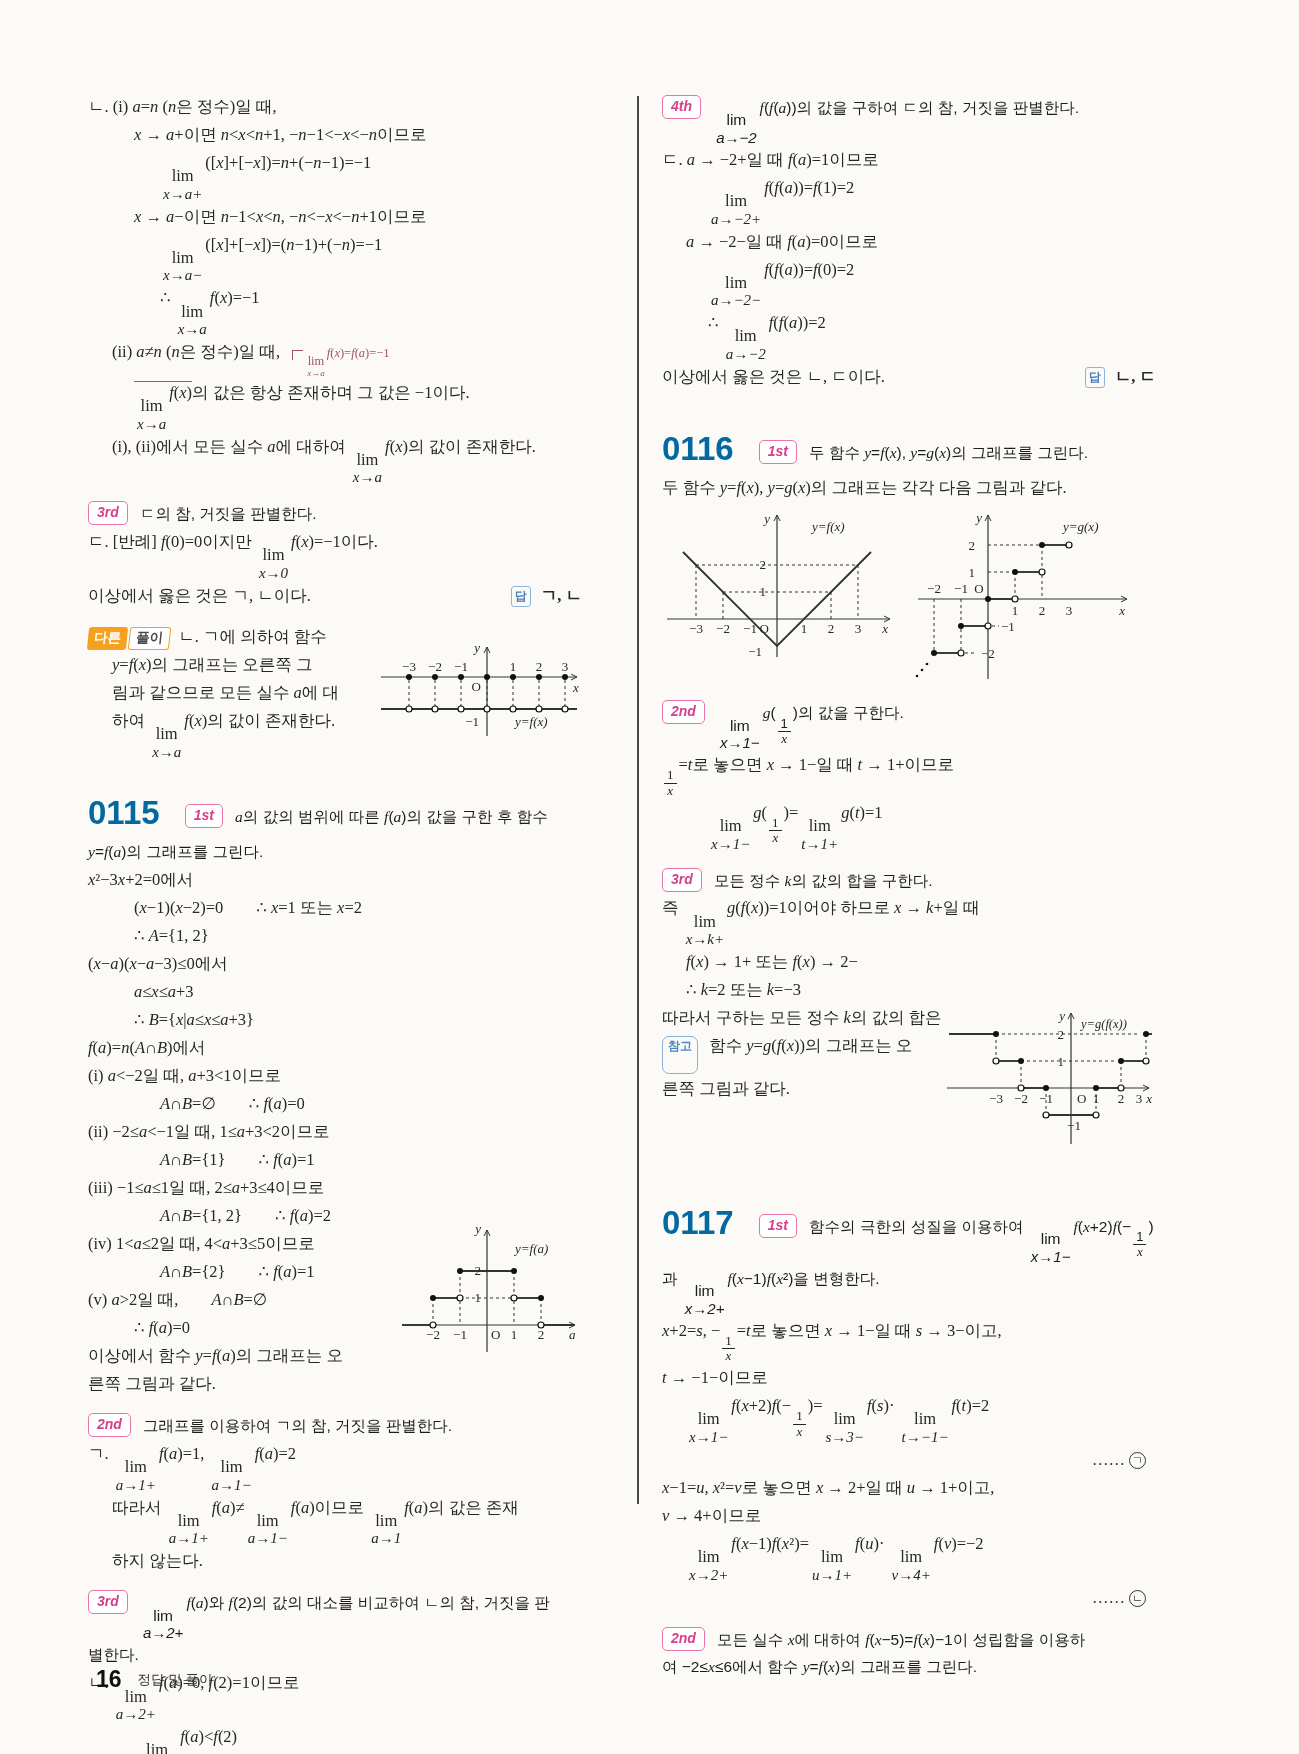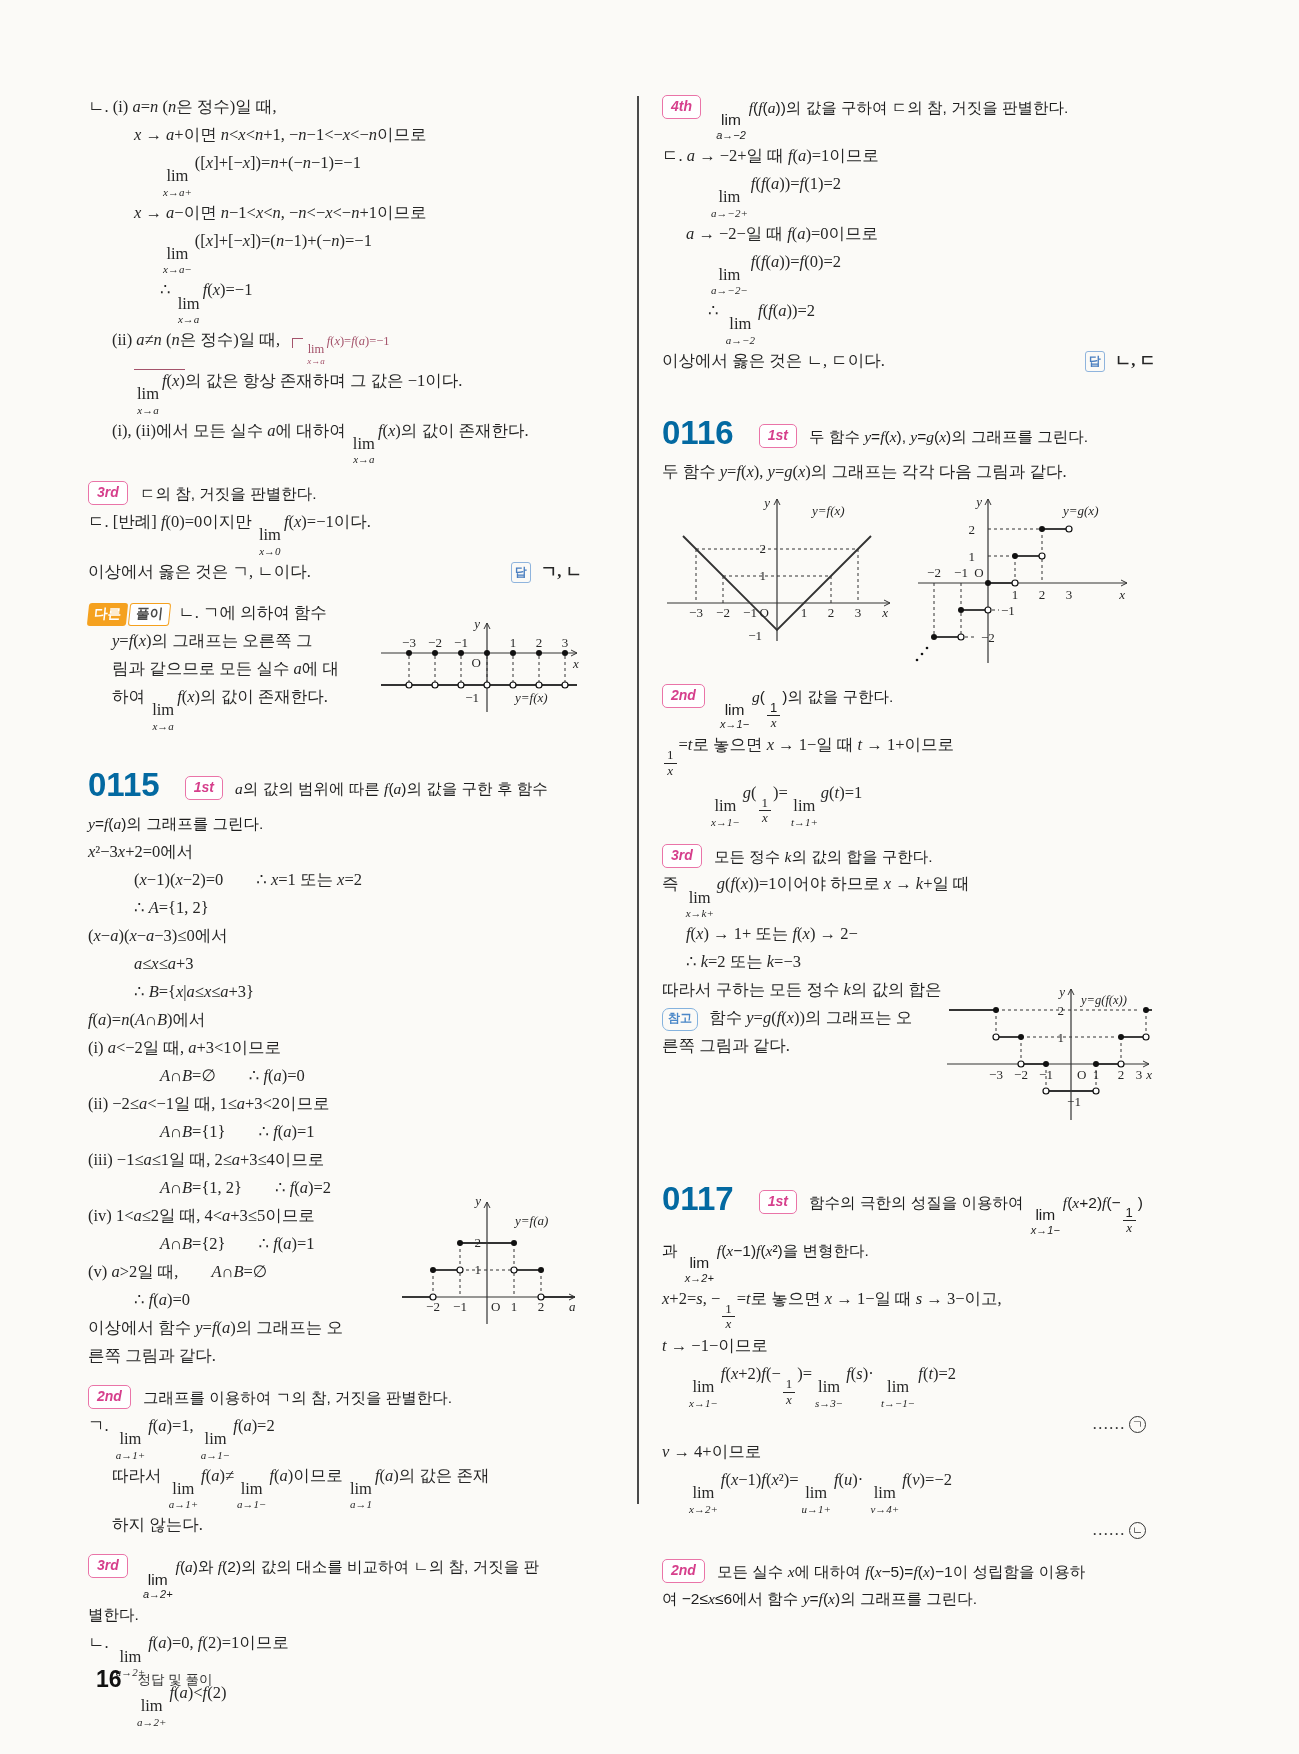--- a/index.html
+++ b/index.html
@@ -10,21 +10,21 @@
   #colL{left:88px}
   #colR{left:662px}
   .col section{margin-bottom:16px;}
   .line{margin:3px 0;min-height:25px;}
   .in1{margin-left:24px}.in2{margin-left:46px}.in3{margin-left:72px}
   .narrow{width:262px}
   .rline{text-align:right;padding-right:10px;color:#333;}
   i{font-family:"Liberation Serif",serif;}
   .lim{display:inline-flex;flex-direction:column;align-items:center;line-height:1;
        vertical-align:-0.8em;margin:0 3px;font-style:normal;}
-  .lim .s{font-size:11px;font-style:italic;margin-top:2px;}
+  .lim .s{font-size:15px;font-style:italic;margin-top:2px;}
   .fr{display:inline-flex;flex-direction:column;align-items:center;vertical-align:-0.7em;
       line-height:1.1;font-size:13px;margin:0 2px;}
   .fr .n{border-bottom:1px solid #262626;padding:0 3px;}
   .step{display:inline-block;border:1.4px solid #ea74a8;color:#d63f8c;border-radius:5px;
         padding:0 8px 1px;font-family:"Liberation Sans",sans-serif;font-weight:bold;
         font-style:italic;font-size:14px;margin-right:8px;vertical-align:2px;background:#fff;}
   .pnum{color:#0369a1;font-family:"Liberation Sans",sans-serif;font-weight:bold;
         font-size:33px;margin-right:21px;vertical-align:-2px;}
   .khead{font-family:"Liberation Sans",sans-serif;font-size:15.5px;color:#1c1c1c;}
   .ansline{float:right;}
@@ -33,21 +33,21 @@
        padding:0 3px 1px;border-radius:3px;margin:0 6px 0 4px;vertical-align:1px;}
   .circ{display:inline-block;border:1.2px solid #333;border-radius:50%;width:15px;height:15px;
         line-height:15px;text-align:center;font-size:11px;vertical-align:1px;}
   .alt1{background:#f5a11f;color:#fff;font-family:"Liberation Sans",sans-serif;font-weight:bold;
         font-size:13.5px;padding:1px 6px 2px;border-radius:3px;display:inline-block;transform:skew(-6deg);}
   .alt2{border:1.4px solid #f5a11f;color:#4a4a4a;font-family:"Liberation Sans",sans-serif;
         font-weight:bold;font-size:13.5px;padding:0 6px 1px;border-radius:3px;display:inline-block;
         transform:skew(-6deg);margin-left:2px;background:#fff;}
   .noteb{display:inline-block;border:1.3px solid #85b3de;color:#4a87c8;
          font-family:"Liberation Sans",sans-serif;font-size:12px;font-weight:bold;
-         padding:0 5px 3px;border-radius:7px;margin-right:7px;vertical-align:1px;}
+         padding:0 5px 18px;border-radius:7px;margin-right:7px;vertical-align:1px;}
   .anno{color:#a4536b;font-size:12.5px;margin-left:8px;white-space:nowrap;}
   .anno .lim{vertical-align:-0.6em;margin:0 2px;}
   .anno .lim .s{font-size:9px;}
   .conn{display:inline-block;width:10px;height:9px;border-left:1px solid #a4536b;
         border-top:1px solid #a4536b;margin-right:2px;vertical-align:-3px;}
   .mtop{border-top:1px solid #a4536b;padding-top:1px;}
   .graphR{position:absolute;right:0;}
   svg text{font-family:"Liberation Serif",serif;font-size:13px;fill:#262626;}
   svg .it{font-style:italic;}
   svg line,svg path{stroke:#333;stroke-width:1.2;fill:none;}
@@ -424,20 +424,21 @@
       <div class="line"><i>x</i>+2=<i>s</i>, −<span class="fr">
             <span class="n">1</span>
             <span><i>x</i></span>
           </span>=<i>t</i>로 놓으면 <i>x</i> → 1−일 때 <i>s</i> → 3−이고,</div>
       <div class="line"><i>t</i> → −1−이므로</div>
       <div class="line in1"><span class="lim">lim<span class="s">x→1−</span></span><i>f</i>(<i>x</i>+2)<i>f</i>(−<span class="fr">
             <span class="n">1</span>
             <span><i>x</i></span>
           </span>)=<span class="lim">lim<span class="s">s→3−</span></span><i>f</i>(<i>s</i>)· <span class="lim">lim<span class="s">t→−1−</span></span><i>f</i>(<i>t</i>)=2</div>
       <div class="line rline">…… <span class="circ">ㄱ</span></div>
+      <div class="line"><i>x</i>−1=<i>u</i>, <i>x</i>²=<i>v</i>로 놓으면 <i>x</i> → 2+일 때 <i>u</i> → 1+이고,</div>
       <div class="line"><i>v</i> → 4+이므로</div>
       <div class="line in1"><span class="lim">lim<span class="s">x→2+</span></span><i>f</i>(<i>x</i>−1)<i>f</i>(<i>x</i>²)=<span class="lim">lim<span class="s">u→1+</span></span><i>f</i>(<i>u</i>)· <span class="lim">lim<span class="s">v→4+</span></span><i>f</i>(<i>v</i>)=−2</div>
       <div class="line rline">…… <span class="circ">ㄴ</span></div>
     </section>
 
     <section>
       <div class="line">
         <span class="step">2nd</span>
         <span class="khead">모든 실수 <i>x</i>에 대하여 <i>f</i>(<i>x</i>−5)=<i>f</i>(<i>x</i>)−1이 성립함을 이용하</span>
       </div>

